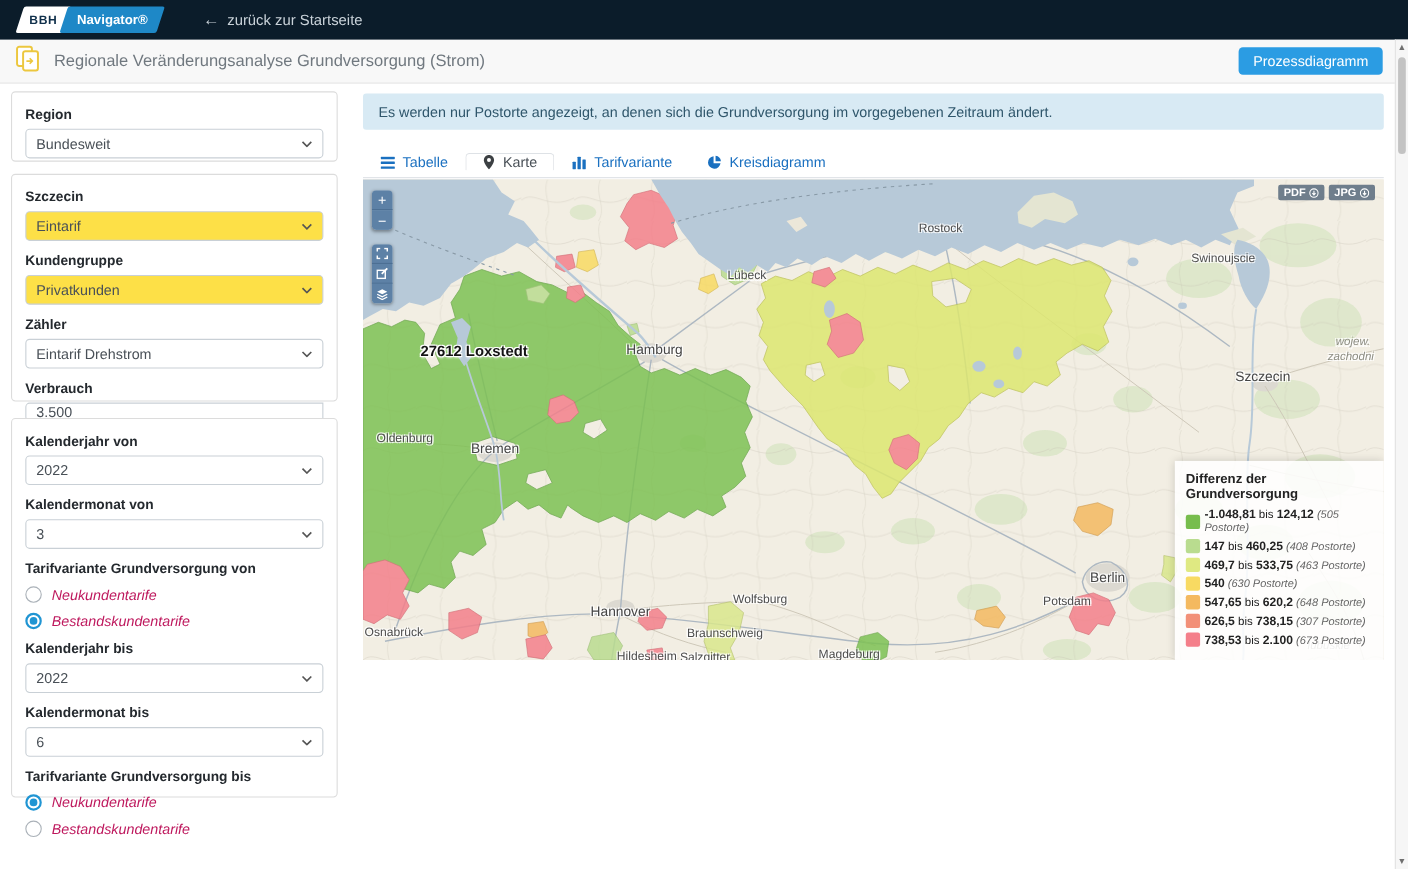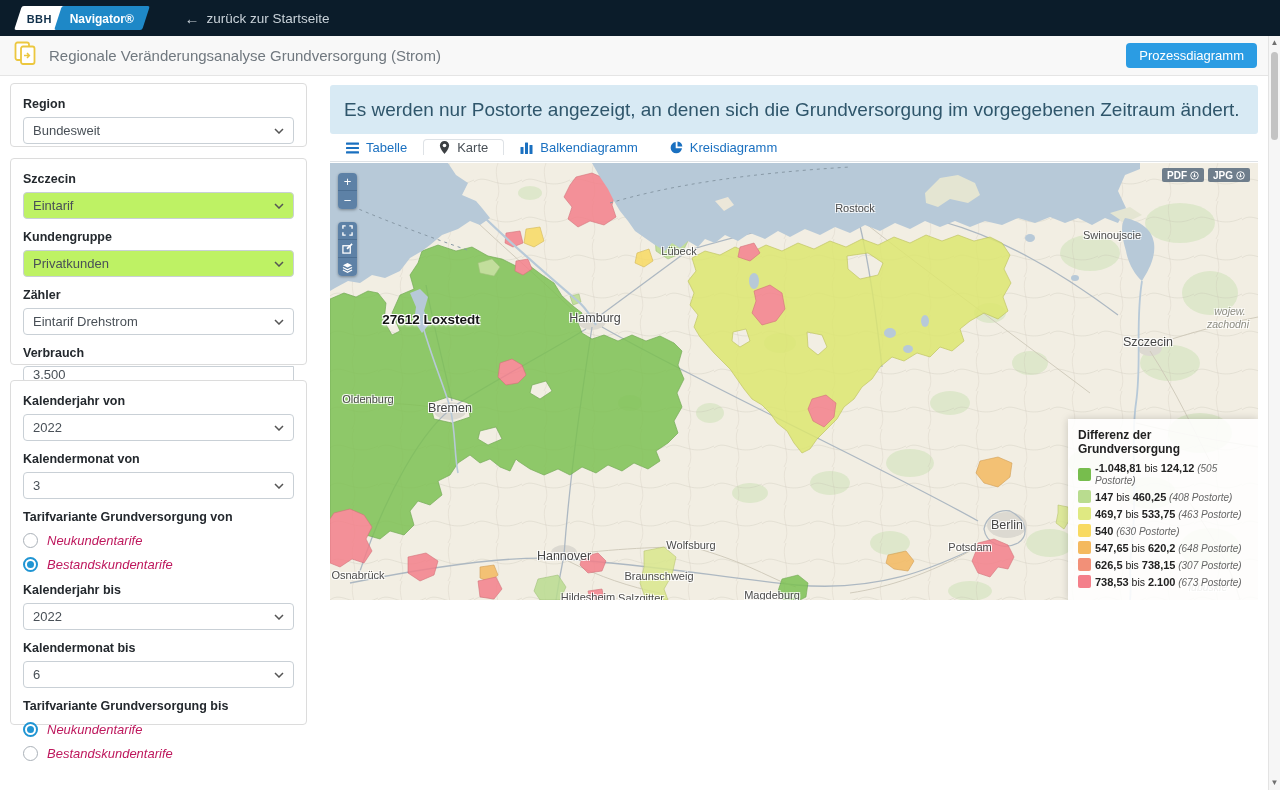--- a/index.html
+++ b/index.html
@@ -22,31 +22,31 @@
   .header{position:absolute;top:36px;left:0;right:12px;height:39px;background:#f8f8f8;border-bottom:1px solid #e5e5e5;display:flex;align-items:center;z-index:20;}
   .doc-icon{margin-left:14px;flex:none;}
   .page-title{margin-left:12px;color:#70787f;font-size:15px;}
   .process-btn{position:absolute;right:11px;top:7px;height:25px;background:#2b9ce3;color:#fff;border:none;border-radius:4px;font-size:13px;padding:0 13px;font-family:inherit;cursor:pointer;}
   
   .card{position:absolute;left:10px;width:297px;background:#fff;border:1px solid #dcdcdc;border-radius:4px;box-sizing:border-box;padding:11px 12px;}
   .fld-label{font-size:12.5px;font-weight:bold;color:#24292e;margin:11px 0 6px;}
   .fld-label:first-child{margin-top:2px;}
   .select{height:25px;border:1px solid #c9d0d6;border-radius:4px;background:#fff;display:flex;align-items:center;justify-content:space-between;
           padding:0 9px;font-size:13px;color:#495057;cursor:pointer;}
-  .select.disabled{background:#bef264;}
+  .select.disabled{background:#fde047;}
   .chev{flex:none;margin-left:6px;}
   .input-group{display:flex;flex-direction:column;}
   .input-group input{flex:1;min-width:0;height:23px;border:1px solid #c9d0d6;border-radius:4px 0 0 4px;padding:0 9px;font-size:13px;color:#495057;font-family:inherit;outline:none;}
   .addon{width:42px;background:#e9ecef;border:1px solid #c9d0d6;border-left:none;border-radius:0 4px 4px 0;display:flex;align-items:center;justify-content:center;font-size:12.5px;color:#495057;}
   .radio-row{display:flex;align-items:center;gap:9px;margin:9px 0;font-size:13px;color:#be185d;cursor:pointer;font-style:italic;}
   .radio{width:15px;height:15px;border-radius:50%;border:1px solid #aab1b8;background:#fff;box-sizing:border-box;position:relative;flex:none;}
   .radio.checked{border:2px solid #2095d3;}
   .radio.checked::after{content:'';position:absolute;inset:2px;border-radius:50%;background:#2095d3;}
   
-  .alert{position:absolute;left:330px;width:928px;top:85px;height:49px;background:#d8eaf4;border-radius:3px;color:#2f566b;font-size:19px;
+  .alert{position:absolute;left:330px;width:928px;top:85px;height:33px;background:#d8eaf4;border-radius:3px;color:#2f566b;font-size:13px;
          display:flex;align-items:center;padding:0 14px;box-sizing:border-box;}
   .tabs{position:absolute;left:330px;width:928px;top:133px;height:29px;border-bottom:1px solid #dee2e6;display:flex;align-items:center;box-sizing:border-box;}
   .tab{display:flex;align-items:center;gap:7px;font-size:13px;color:#1a70c0;padding:0 15px;border:1px solid transparent;border-bottom:none;
        border-radius:4px 4px 0 0;cursor:pointer;position:relative;}
   .tab.active{background:#fff;border-color:#dee2e6;color:#495057;}
   .tab.active::after{content:'';position:absolute;left:0;right:0;bottom:-1px;height:1px;background:#fff;}
   
   .map{position:absolute;left:330px;top:163px;width:928px;height:437px;background:#f2eee3;overflow:hidden;}
   .map svg.base{position:absolute;inset:0;}
   .map-label{position:absolute;transform:translate(-50%,-50%);font-size:11px;color:#4c4c4c;white-space:nowrap;
@@ -222,21 +222,21 @@
       <span>Karte</span>
     </div>
     <div class="tab">
       <svg width="13" height="12" viewBox="0 0 13 12">
           <g fill="#1a70c0">
             <rect x="0.5" y="5" width="3" height="7" rx="0.5"></rect>
             <rect x="5" y="0.5" width="3" height="11.5" rx="0.5"></rect>
             <rect x="9.5" y="3" width="3" height="9" rx="0.5"></rect>
           </g>
         </svg>
-      <span>Balkendiagramm</span>
+      <span>Tarifvariante</span>
     </div>
     <div class="tab">
       <svg width="13" height="13" viewBox="0 0 13 13">
           <path d="M5.7,1 A5.7,5.7 0 1 0 12,7.3 L5.7,7.3 Z" fill="#1a70c0"></path>
           <path d="M7.5,0.6 A5.7,5.7 0 0 1 12.4,5.5 L7.5,5.5 Z" fill="#1a70c0"></path>
         </svg>
       <span>Kreisdiagramm</span>
     </div>
   </div>
 

